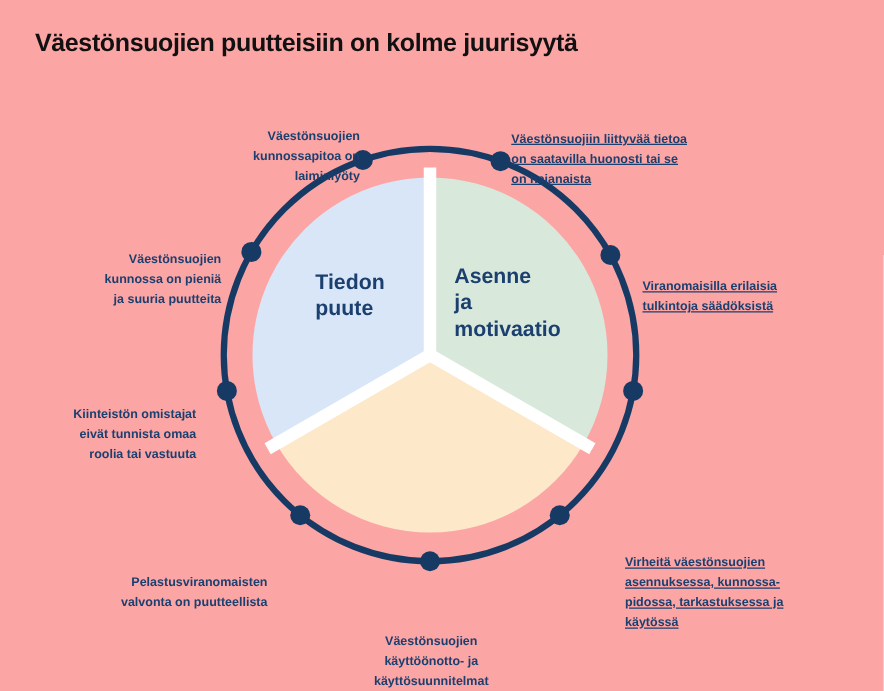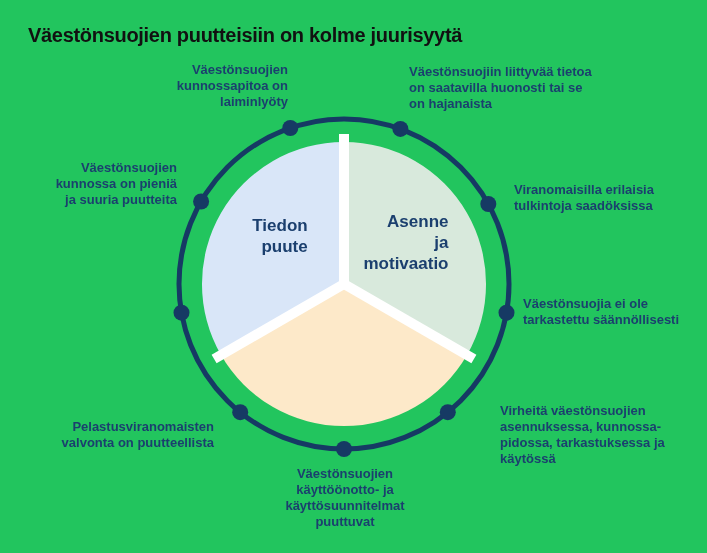--- a/index.html
+++ b/index.html
@@ -1,68 +1,69 @@
 <!DOCTYPE html>
 <html><head>
 <meta charset="utf-8">
 <style>
   html, body { margin: 0; padding: 0; background: #ffffff; }
   #stage {
     position: relative;
     width: 707px;
     height: 553px;
-    background: #22c55e;
+    background: #fca5a5;
     overflow: hidden;
     font-family: "Liberation Sans", "DejaVu Sans", sans-serif;
   }
   .title {
     position: absolute;
     left: 28px;
     top: 11px;
     font-size: 20px;
     font-weight: bold;
     color: #111111;
     letter-spacing: -0.3px;
     white-space: nowrap;
   }
   svg.diagram {
     position: absolute;
     left: 0; top: 0;
     width: 707px; height: 553px;
   }
   .cause {
     position: absolute;
-    font-size: 13px;
+    font-size: 10px;
     line-height: 16px;
     font-weight: bold;
     color: #1b3f6e;
     white-space: pre-line;
+    margin-top: 40px;
   }
   .cause.right-al { text-align: right; }
-  .cause.left-al  { text-align: left; }
+  .cause.left-al  { text-align: left; text-decoration: underline; }
   .cause.center-al{ text-align: center; }
 
   .cause-tl { right: 419px; top: 62px;  width: 170px; }
   .cause-tr { left: 409px;  top: 64px;  width: 210px; }
   .cause-lu { right: 530px; top: 160px; width: 160px; }
   .cause-ru { left: 514px;  top: 182px; width: 180px; }
   .cause-lm { right: 550px; top: 284px; width: 150px; }
   .cause-rm { left: 523px;  top: 296px; width: 180px; }
   .cause-ll { right: 493px; top: 419px; width: 170px; }
   .cause-rl { left: 500px;  top: 403px; width: 210px; }
   .cause-bc { left: 245px;  top: 466px; width: 200px; }
 
   .seg-label {
     position: absolute;
     transform: translate(-50%, -50%);
     font-size: 17px;
     line-height: 21px;
     font-weight: 600;
     color: #1b3f6e;
-    text-align: right;
+    text-align: left;
     white-space: pre-line;
   }
   .seg-tiedon   { left: 280px; top: 236px; }
   .seg-asenne   { left: 406px; top: 242px; }
   .seg-puutteet { left: 344px; top: 361px; }
 </style>
 </head>
 <body>
 
 <div id="stage">
@@ -105,23 +106,24 @@
   <div class="cause cause-tl right-al">Väestönsuojien
 kunnossapitoa on
 laiminlyöty</div>
   <div class="cause cause-tr left-al">Väestönsuojiin liittyvää tietoa
 on saatavilla huonosti tai se
 on hajanaista</div>
   <div class="cause cause-lu right-al">Väestönsuojien
 kunnossa on pieniä
 ja suuria puutteita</div>
   <div class="cause cause-ru left-al">Viranomaisilla erilaisia
-tulkintoja saadöksissa</div>
-  <div class="cause cause-rm left-al">Väestönsuojia ei ole
-tarkastettu säännöllisesti</div>
+tulkintoja säädöksistä</div>
+  <div class="cause cause-lm right-al">Kiinteistön omistajat
+eivät tunnista omaa
+roolia tai vastuuta</div>
   <div class="cause cause-ll right-al">Pelastusviranomaisten
 valvonta on puutteellista</div>
   <div class="cause cause-rl left-al">Virheitä väestönsuojien
 asennuksessa, kunnossa-
 pidossa, tarkastuksessa ja
 käytössä</div>
   <div class="cause cause-bc center-al">Väestönsuojien
 käyttöönotto- ja
 käyttösuunnitelmat
 puuttuvat</div>

